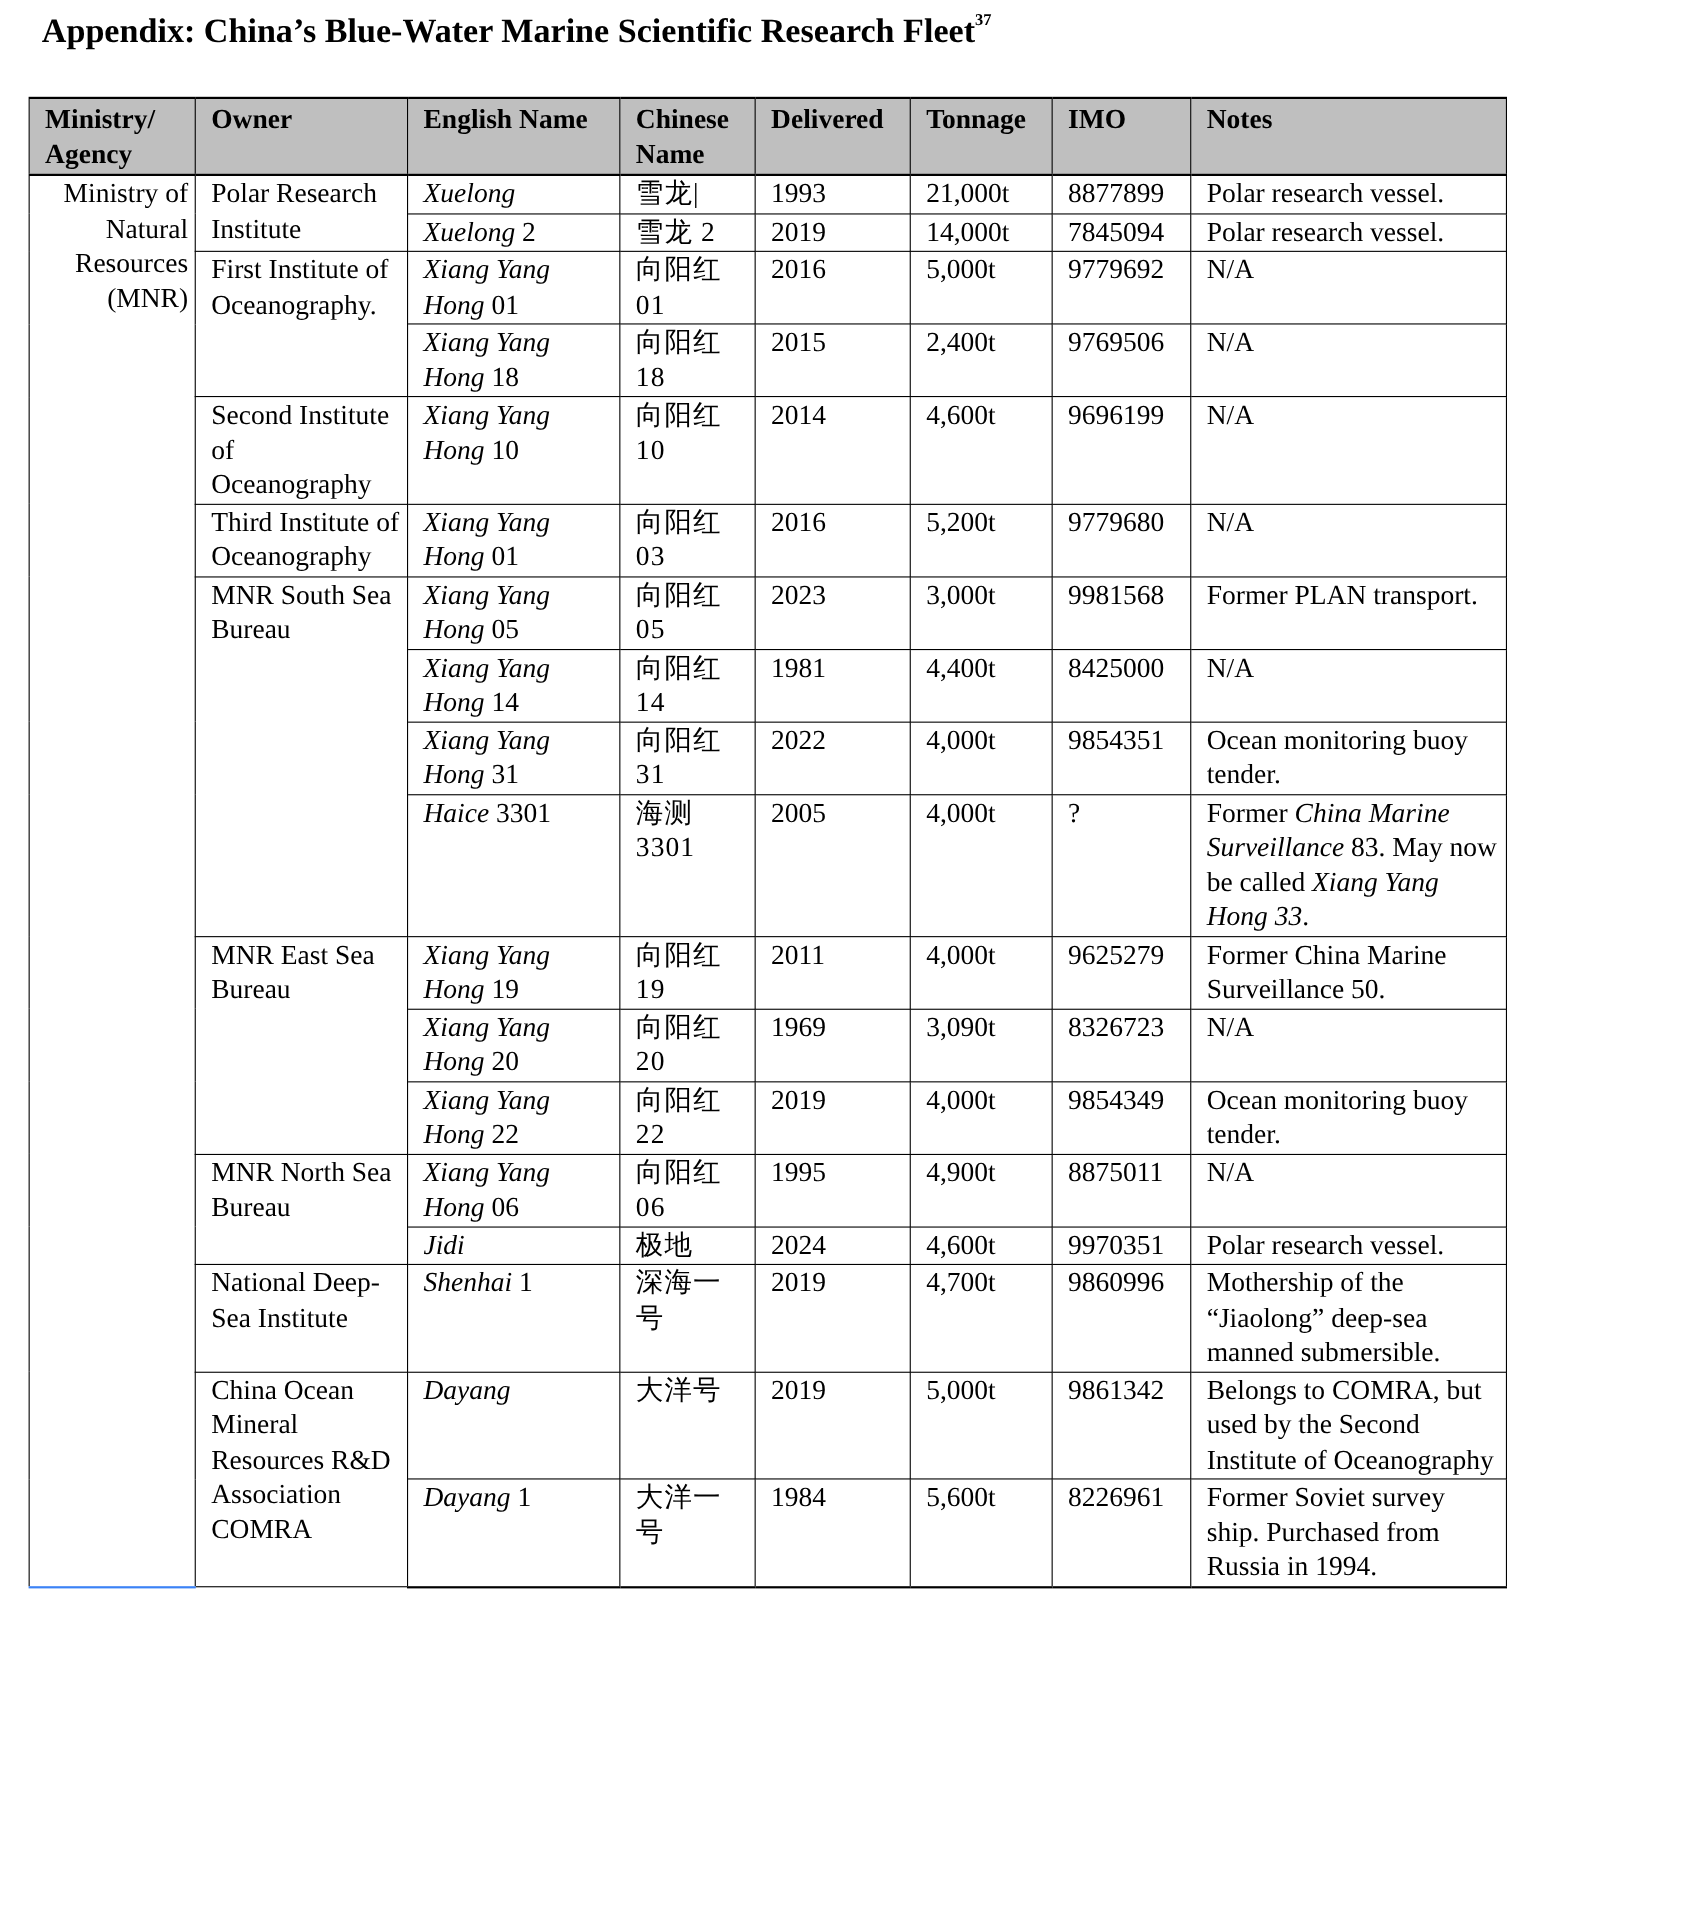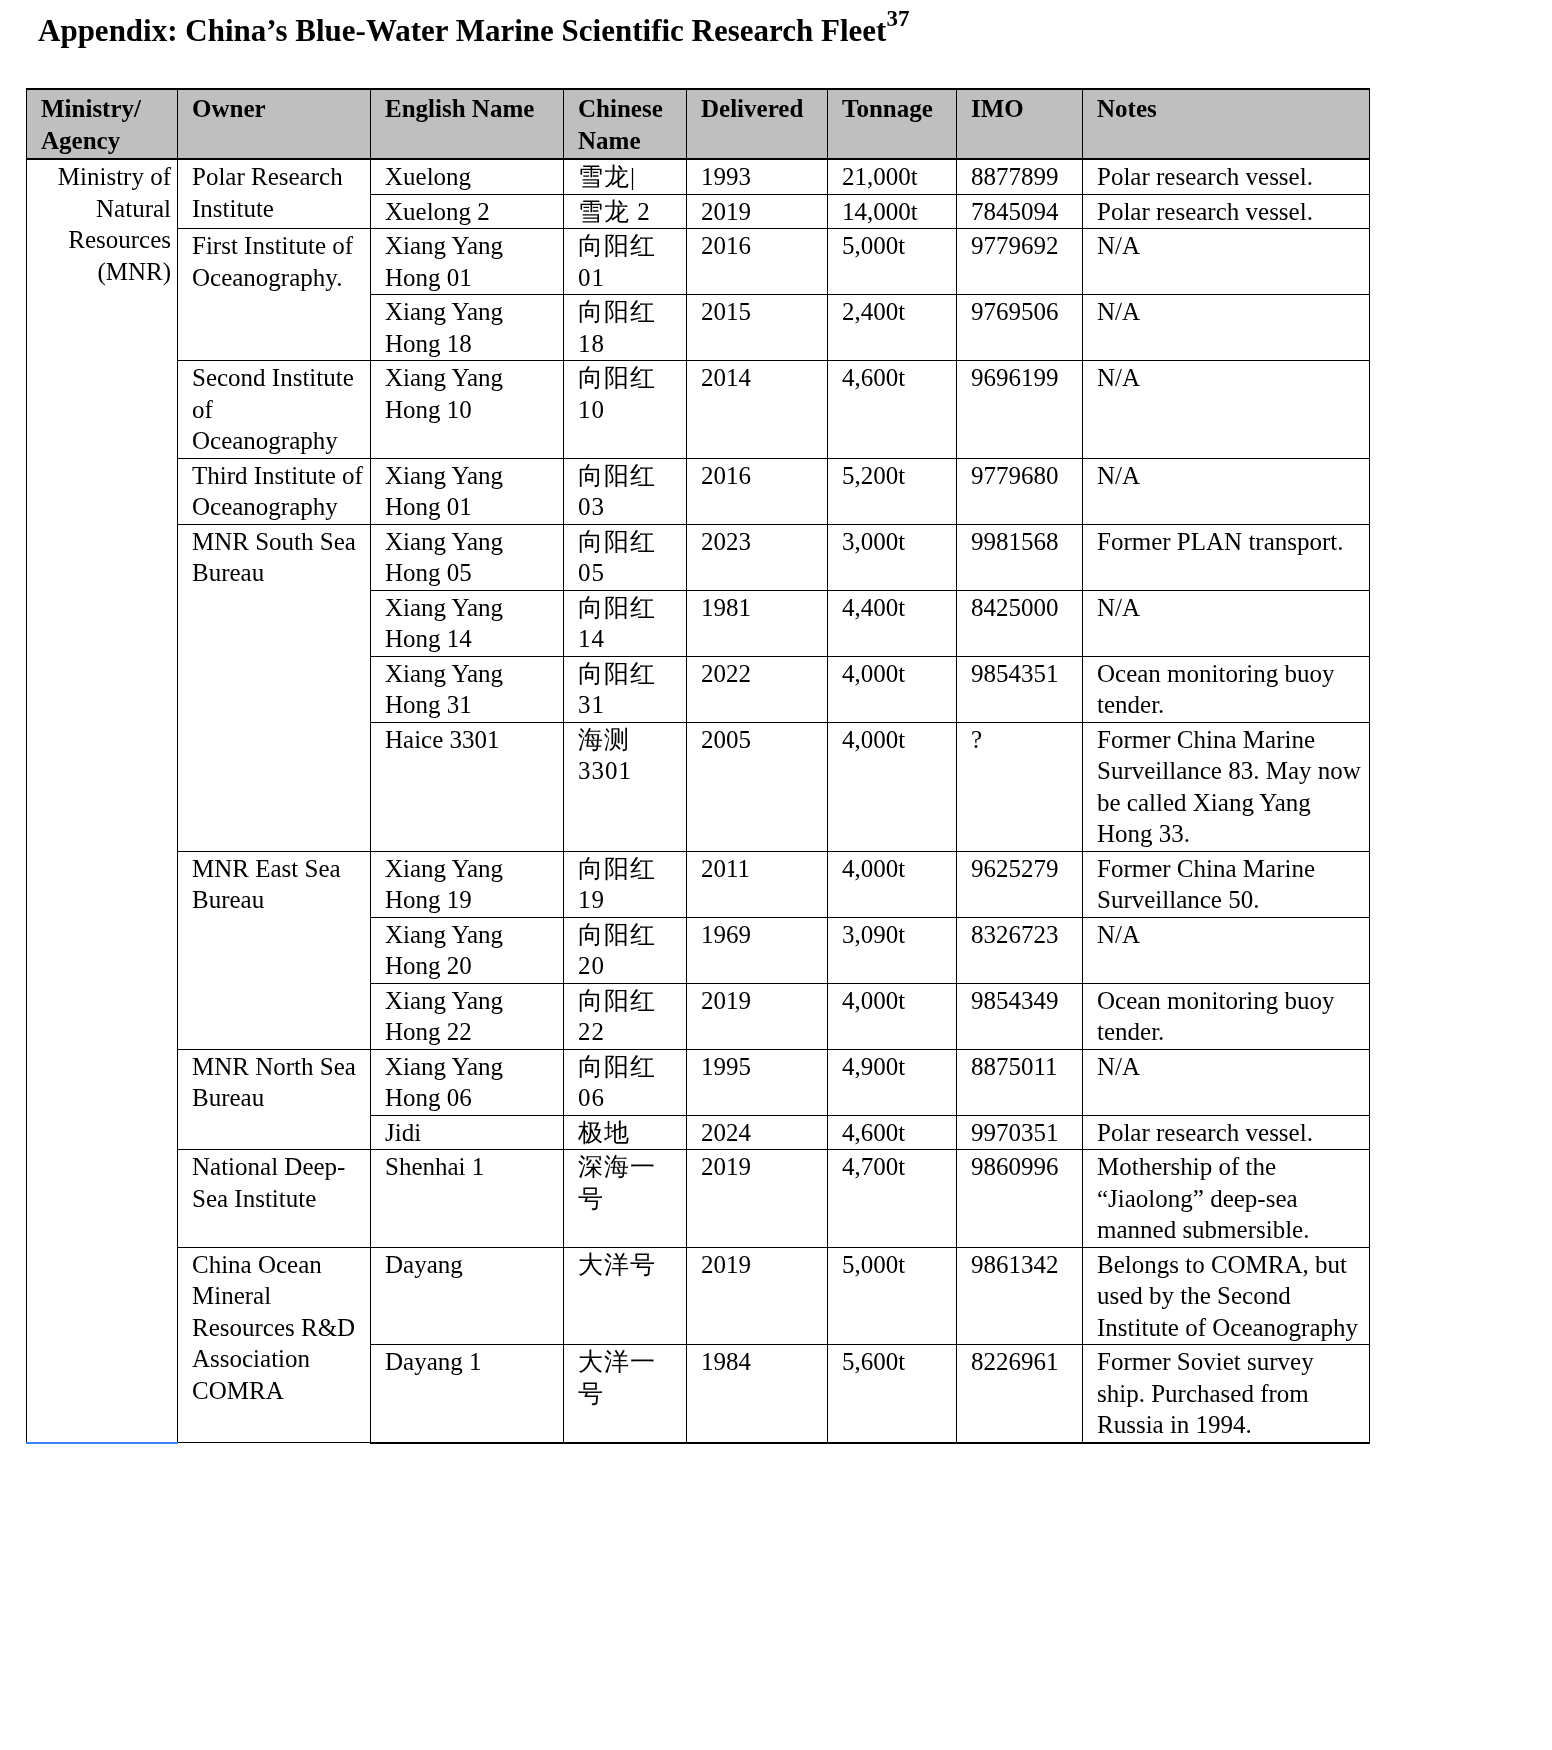--- a/index.html
+++ b/index.html
@@ -1,32 +1,32 @@
 <!DOCTYPE html>
 <html><head>
 <meta charset="utf-8">
 <style>
   html, body { margin: 0; padding: 0; background: #ffffff; }
   body { width: 1552px; height: 1750px; position: relative; overflow: hidden;
          font-family: "Liberation Serif", "DejaVu Serif", serif; color: #000; }
   .title { position: absolute; left: 38px; top: 10px; font-size: 31px; font-weight: bold;
            white-space: nowrap; letter-spacing: 0px; }
-  .title sup { font-size: 23px; position: relative; top: -4px; }
+  .title sup { font-size: 15px; position: relative; top: -4px; }
   table { position: absolute; left: 26px; top: 88px; border-collapse: collapse;
           table-layout: fixed; width: 1343px; font-size: 25px; line-height: 31.5px; }
   col.c1 { width: 151px; } col.c2 { width: 193px; } col.c3 { width: 193px; }
   col.c4 { width: 123px; } col.c5 { width: 141px; } col.c6 { width: 129px; }
   col.c7 { width: 126px; } col.c8 { width: 287px; }
   th, td { border: 1.5px solid #000; vertical-align: top; text-align: left;
            padding: 1px 6px 1px 14px; }
   th { background: #bfbfbf; font-weight: bold; padding-top: 3px; padding-bottom: 2px;
        border-top: 2px solid #000; border-bottom: 2px solid #000; }
   td.ministry { border-bottom: 2px solid #3b82f6; text-align: right; }
   tr.last td { border-bottom: 2px solid #000; }
-  .it { }
+  .it { font-style: italic; }
   td.cn { letter-spacing: 1px; }
 </style>
 </head>
 <body>
 
 <div class="title"><span>Appendix: China’s Blue-Water Marine Scientific Research Fleet</span><sup>37</sup></div>
 
 <table>
   <colgroup>
     <col class="c1">

